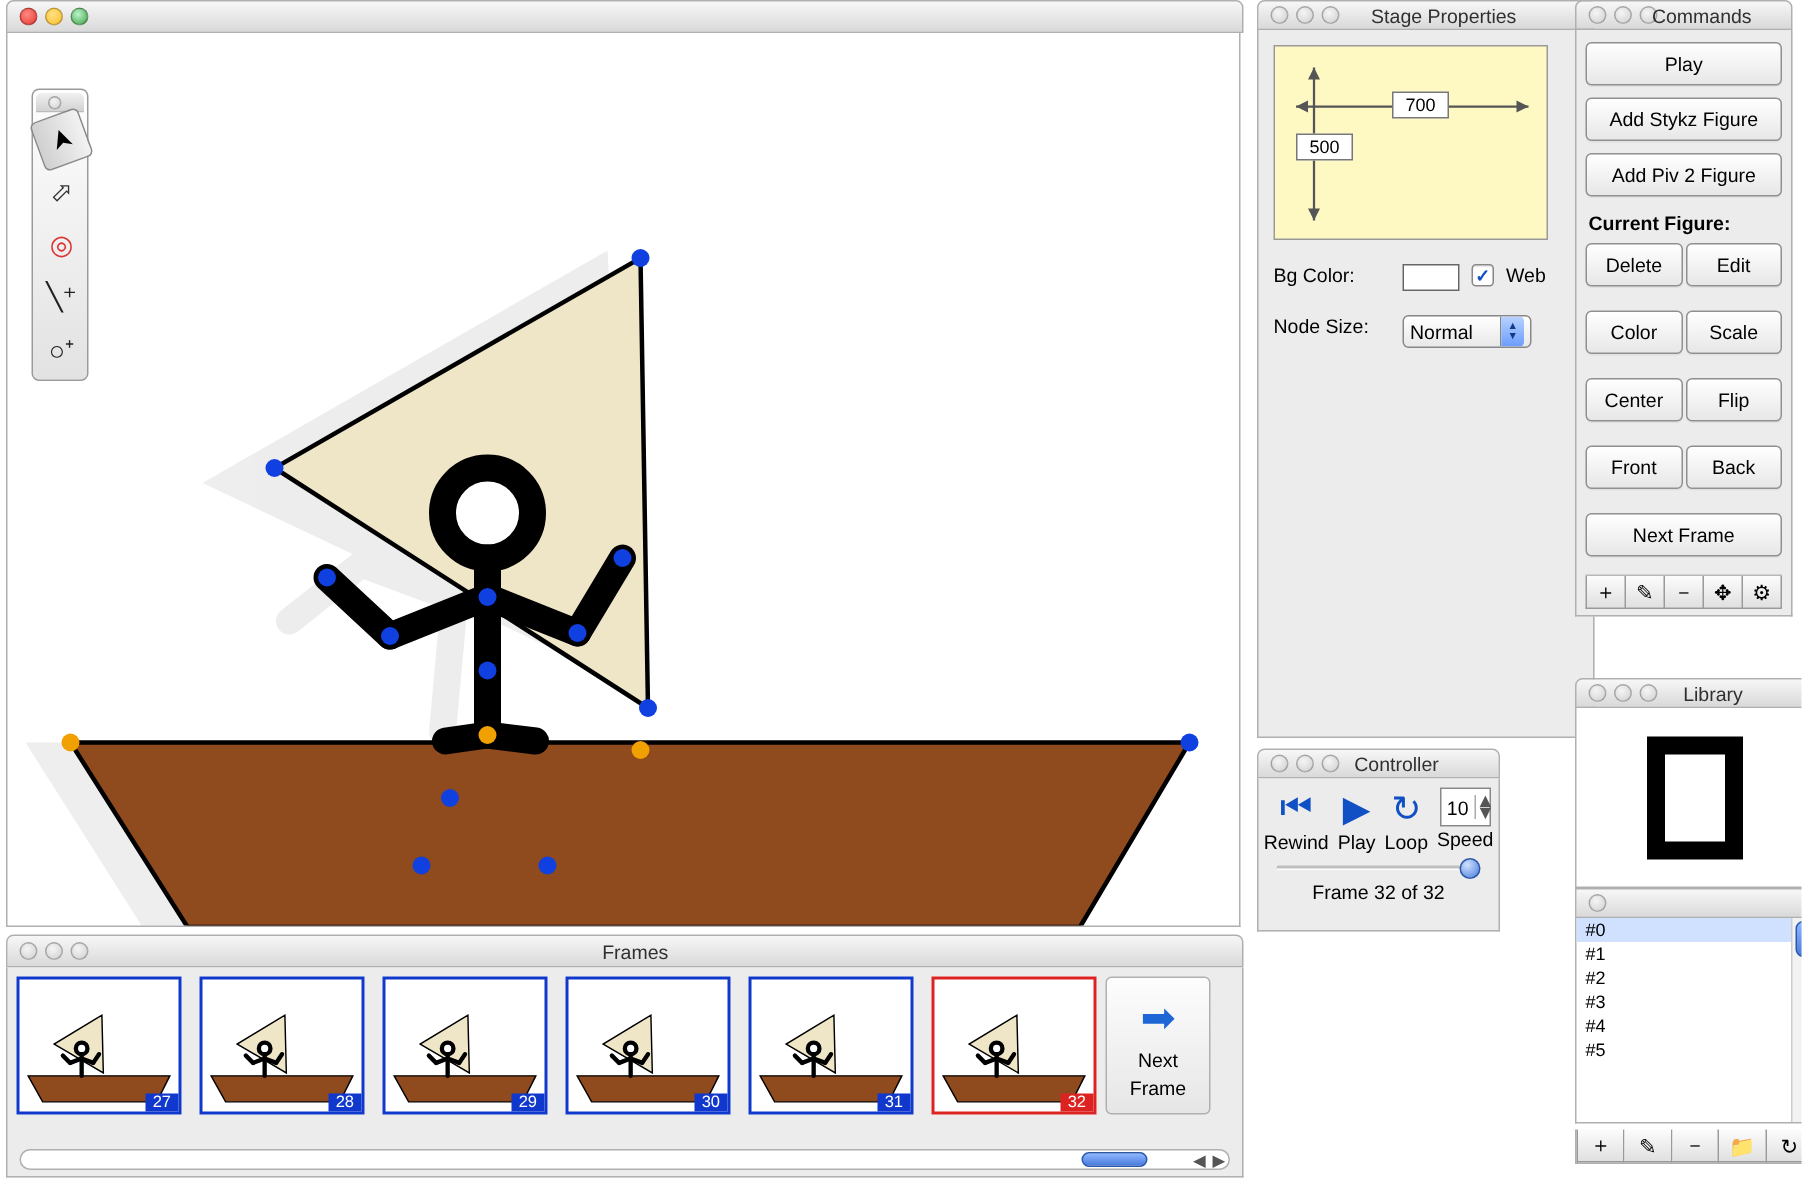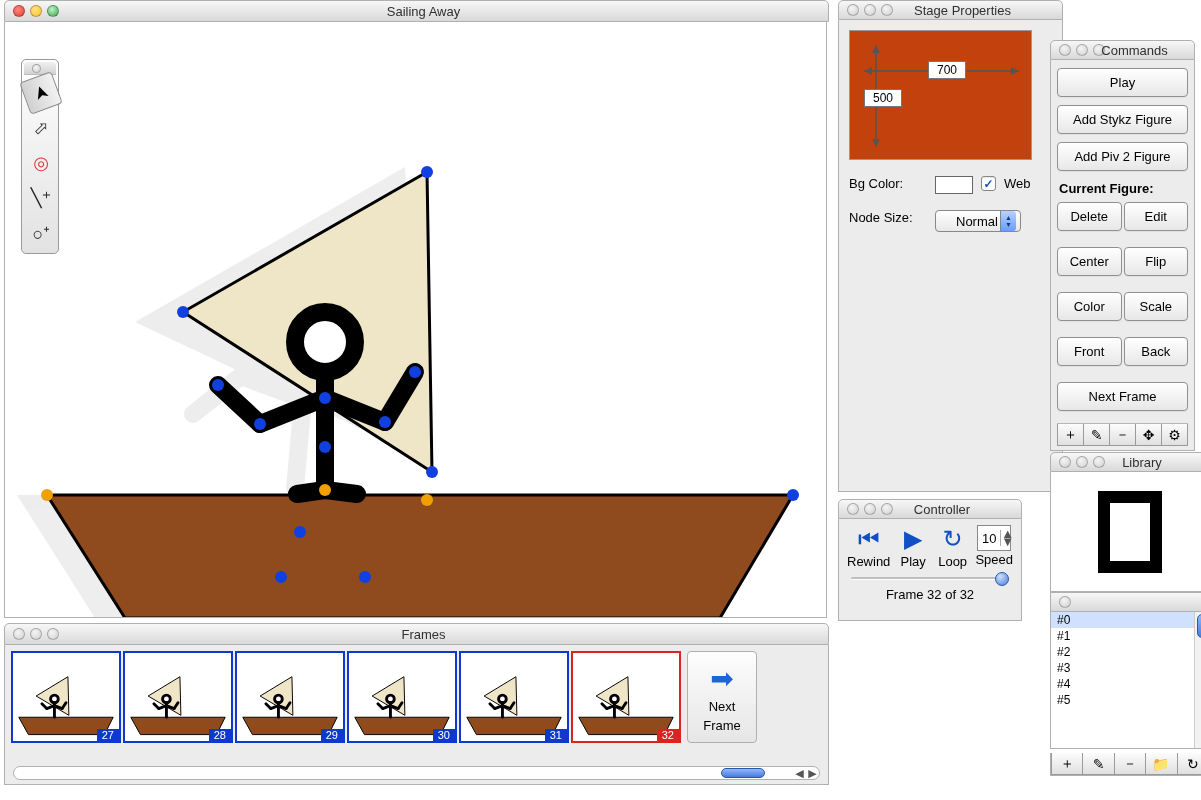--- a/index.html
+++ b/index.html
@@ -51,44 +51,44 @@
   .harrow{ font-size:28px; color:#1e66d6;}
   #frameScroll{ position:absolute; left:8px; right:8px; bottom:4px; height:14px;
                 border:1px solid #b0b0b0; border-radius:7px; background:#fff; display:flex; align-items:center;}
   #frameScroll .knob{ margin-left:auto; width:44px; height:10px; border-radius:5px;
           background:linear-gradient(#8fb8ff,#4a7bdc); border:1px solid #2a58a8; margin-right:28px;}
   #frameScroll .arrow{width:13px;text-align:center;color:#555;font-size:11px;}
 
   
   #stageWin{ left:838px; top:0; width:225px;}
   #stageBody{ height:472px; padding:10px 10px;}
-  #stageDiagram{background:#c2410c;border:1px solid #999;width:183px;height:130px;position:relative;margin-bottom:16px;}
+  #stageDiagram{background:#fef9c3;border:1px solid #999;width:183px;height:130px;position:relative;margin-bottom:16px;}
   .dimbox{position:absolute;border:1px solid #777;background:#fff;padding:1px 8px;font-size:12px;}
   .row{display:flex;align-items:flex-start;gap:8px;margin-bottom:16px;}
   .lbl{width:78px;}
   .swatch{width:38px;height:18px;border:1px solid #666;background:#fff;}
   .chk{width:15px;height:15px;border:1px solid #888;border-radius:3px;background:#fff;box-shadow:inset 0 1px 1px rgba(0,0,0,.1);display:flex;align-items:center;justify-content:center;color:#1050c4;font-size:12px;font-weight:bold;}
-  .select{border:1px solid #888;border-radius:4px;height:22px;background:linear-gradient(#fff,#e8e8e8);display:flex;align-items:center;padding:0 4px 0 20px;width:86px;}
+  .select{border:1px solid #888;border-radius:4px;height:22px;background:linear-gradient(#fff,#e8e8e8);display:flex;align-items:center;padding:0 4px 0 4px;width:86px;}
   .select .cap{background:linear-gradient(#b9d2ff,#6a9dfc);border-left:1px solid #789;width:16px;height:20px;margin-left:auto;border-radius:0 3px 3px 0;display:flex;flex-direction:column;align-items:center;justify-content:center;font-size:7px;color:#123a88;line-height:7px;}
 
   
-  #ctrlWin{ left:838px; top:499px; width:184px;}
+  #ctrlWin{ left:838px; top:499px; width:162px;}
   #ctrlBody{ height:102px; padding:6px 8px 4px 8px; text-align:center;}
   .ctrlRow{display:flex;gap:6px;align-items:flex-start;justify-content:center;}
   .ctrlItem{display:flex;flex-direction:column;align-items:center;gap:1px;width:44px;font-size:12px;}
   .ctrlIcon{font-size:24px;color:#1050c4;height:28px;display:flex;align-items:center;justify-content:center;}
   .spin{ border:1px solid #888; width:34px;height:26px;display:flex;align-items:center;background:#fff;}
   .spin span{flex:1;text-align:center;}
   .spin .ar{width:10px;display:flex;flex-direction:column;font-size:7px;line-height:8px;color:#555;border-left:1px solid #aaa;}
   .hslider{position:relative;height:14px;margin-top:2px;}
   .track{position:absolute;left:4px;right:4px;top:6px;height:3px;background:#bfbfbf;border-radius:2px;border-bottom:1px solid #fff;}
   .knob2{position:absolute;right:4px;top:1px;width:14px;height:14px;border-radius:50%;background:radial-gradient(circle at 35% 30%,#cfe1ff,#4a7bdc);border:1px solid #2a58a8;}
 
   
-  #cmdWin{ left:1050px; top:0; width:145px;margin-top:40px;}
+  #cmdWin{ left:1050px; top:0; width:145px;}
   #cmdBody{ padding:8px 6px 4px 6px; }
   #cmdBody .mac-btn{ width:100%; margin-bottom:8px; justify-content:center; padding:6px 0;}
   .btnRow{ display:flex; gap:2px; margin-bottom:8px;}
   .btnRow .mac-btn{ flex:1; padding:4px 0; margin:0;}
   .heading{font-weight:bold;margin:2px 0 6px 2px;}
   .iconbar{display:flex;border-top:1px solid #b7b7b7;margin-top:4px;}
   .iconbar .ib{flex:1;height:22px;border:1px solid #9a9a9a;border-top:0;display:flex;align-items:center;justify-content:center;background:linear-gradient(#fcfcfc,#e0e0e0);font-size:14px;}
   .iconbar .ib+.ib{border-left:0;}
 
   
@@ -106,21 +106,20 @@
 </head>
 <body>
 
 <div id="mainWin" class="win">
   <div class="titlebar">
     <div class="lights">
       <div class="light r"></div>
       <div class="light y"></div>
       <div class="light g"></div>
     </div>
-    <div class="title">Sailing Away</div>
   </div>
 
   <div id="canvasArea">
 
     <div id="toolbar" class="win">
       <div class="titlebar small">
           <div class="lights">
             <div class="light d"></div>
           </div>
         </div>
@@ -188,21 +187,21 @@
 <div id="framesWin" class="win">
   <div class="titlebar">
     <div class="lights">
       <div class="light d"></div>
       <div class="light d"></div>
       <div class="light d"></div>
     </div>
     <div class="title">Frames</div>
   </div>
   <div id="framesBody" class="panel-body">
-    <div id="thumbStrip" style="display:flex;gap:2px;">
+    <div id="thumbStrip" style="display:flex;gap:12px;">
         <div class="thumb"><svg viewBox="0 0 110 82">
             <polygon points="24,40 58,60 57,20" fill="#efe6c8" stroke="#000"></polygon>
             <polygon points="6,62 104,62 95,80 16,80" fill="#8f4a1e" stroke="#000"></polygon>
             <g stroke="#000" stroke-width="3" stroke-linecap="round">
               <circle cx="43" cy="43" r="4" fill="#fff"></circle>
               <line x1="43" y1="47" x2="43" y2="62"></line>
               <line x1="43" y1="50" x2="35" y2="53"></line>
               <line x1="35" y1="53" x2="30" y2="48"></line>
               <line x1="43" y1="50" x2="51" y2="53"></line>
               <line x1="51" y1="53" x2="55" y2="47"></line>
@@ -376,26 +375,26 @@
   <div id="cmdBody" class="panel-body">
     <button class="mac-btn">Play</button>
     <button class="mac-btn">Add Stykz Figure</button>
     <button class="mac-btn">Add Piv 2 Figure</button>
     <div class="heading">Current Figure:</div>
     <div class="btnRow">
       <button class="mac-btn">Delete</button>
       <button class="mac-btn">Edit</button>
       </div>
     <div class="btnRow">
+      <button class="mac-btn">Color</button>
+      <button class="mac-btn">Scale</button>
+      </div>
+    <div class="btnRow">
       <button class="mac-btn">Center</button>
       <button class="mac-btn">Flip</button>
-      </div>
-    <div class="btnRow">
-      <button class="mac-btn">Color</button>
-      <button class="mac-btn">Scale</button>
       </div>
     <div class="btnRow">
       <button class="mac-btn">Front</button>
       <button class="mac-btn">Back</button>
       </div>
     <button class="mac-btn">Next Frame</button>
     <div class="iconbar" id="cmdIconBar">
         <div class="ib">＋</div>
         <div class="ib">✎</div>
         <div class="ib">－</div>

